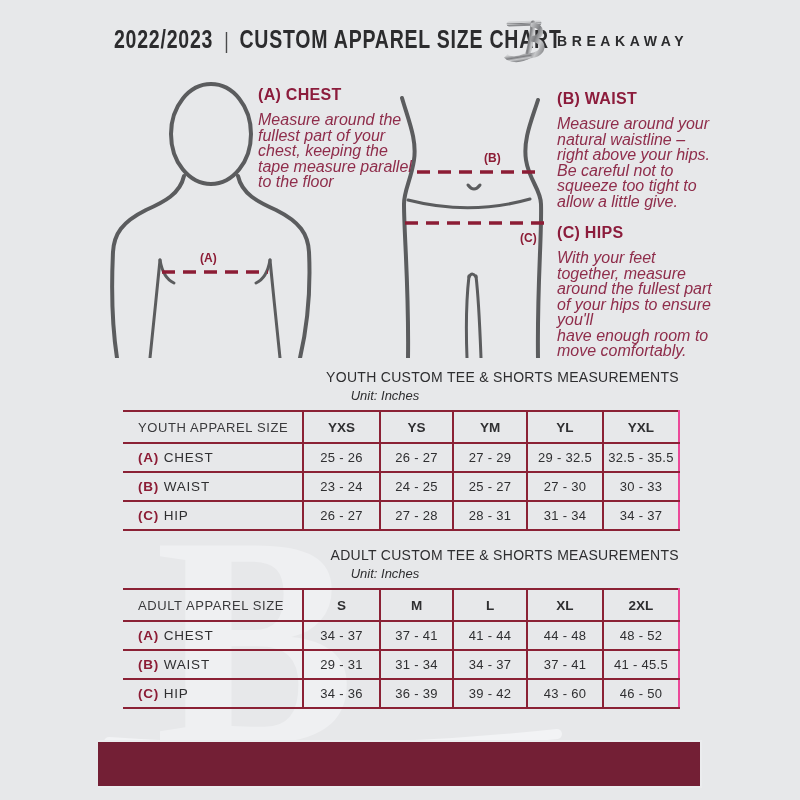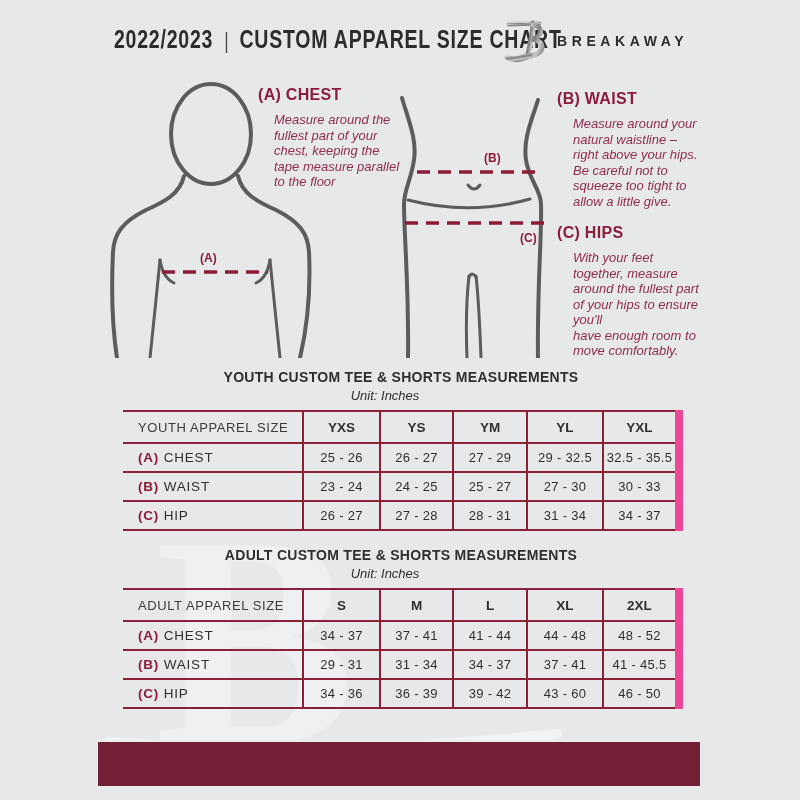--- a/index.html
+++ b/index.html
@@ -18,35 +18,35 @@
   
   .fig{position:absolute;z-index:1;}
   .fig path,.fig ellipse{fill:none;stroke:#5b5c5e;stroke-width:4;stroke-linecap:round;}
   .fig .measure{stroke:#8c1c35;stroke-width:3.5;stroke-dasharray:13 8;stroke-linecap:butt;}
   .fig text{font-family:"Liberation Sans",sans-serif;font-size:12px;font-weight:700;fill:#8c1c35;}
   .fig .thin{stroke-width:3;}
 
   
   .guide{position:absolute;z-index:1;}
   .guide h3{margin:0;font-size:16px;font-weight:800;color:#8c1c3c;letter-spacing:0.3px;}
-  .guide p{margin:8px 0 0 16px;font-size:13px;line-height:15.5px;font-style:italic;font-weight:500;
+  .guide p{margin:8px 0 0 0;font-size:16px;line-height:15.5px;font-style:italic;font-weight:500;
     color:#8f2d4b;white-space:pre-line;}
 
   
-  .section-title{position:absolute;left:123px;width:556px;text-align:center;font-size:14px;
-    font-weight:700;color:#2e2e30;letter-spacing:0.3px;z-index:1;}
+  .section-title{position:absolute;left:123px;width:556px;text-align:right;font-size:14px;
+    font-weight:400;color:#2e2e30;letter-spacing:0.3px;z-index:1;}
   .section-unit{position:absolute;left:107px;width:556px;text-align:center;font-size:13px;
     font-style:italic;color:#2e2e30;z-index:1;}
 
   
   .size-table{position:absolute;left:123px;border-collapse:collapse;table-layout:fixed;width:556px;z-index:1;}
   .size-table th,.size-table td{border-top:2px solid #8b2135;border-bottom:2px solid #8b2135;
     border-left:2px solid #8b2135;padding:0;text-align:center;vertical-align:middle;background:transparent;}
   .size-table th:first-child,.size-table td:first-child{border-left:none;text-align:left;padding-left:15px;}
-  .size-table th:last-child,.size-table td:last-child{border-right:8px solid #ec4899;}
+  .size-table th:last-child,.size-table td:last-child{border-right:2px solid #ec4899;}
   .size-table thead th{height:30px;font-size:13.5px;font-weight:700;color:#2f2f31;}
   .size-table thead th:first-child{font-weight:400;font-size:13px;letter-spacing:0.6px;color:#3a3a3c;}
   .size-table tbody td{height:27px;font-size:13px;color:#2f2f31;letter-spacing:0.3px;}
   .size-table tbody td:first-child{font-size:13.5px;letter-spacing:0.8px;}
   .size-table .pfx{font-weight:800;color:#8c1c35;}
 
   
   .watermark{position:absolute;left:95px;top:500px;z-index:0;}
   .watermark text{font-family:"Liberation Serif",serif;font-weight:700;font-size:300px;fill:#eff0f2;}
   .watermark path{fill:none;stroke:#f2f3f5;stroke-width:10;stroke-linecap:round;}

